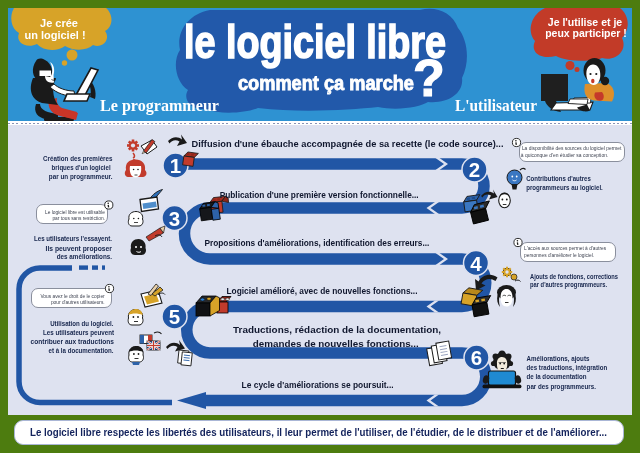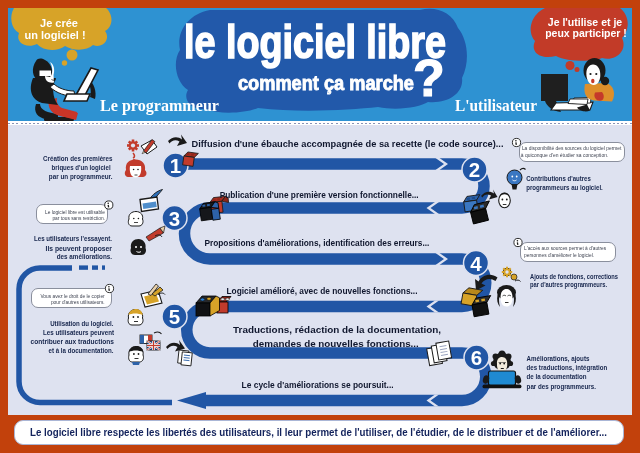--- a/index.html
+++ b/index.html
@@ -1,17 +1,17 @@
 <!DOCTYPE html>
 <html><head>
 <meta charset="utf-8">
 <style>
 html,body{margin:0;padding:0;}
 body{width:640px;height:453px;background:#fff;font-family:"Liberation Sans",sans-serif;overflow:hidden;}
-#page{position:relative;width:640px;height:453px;background:#c2410c;}
+#page{position:relative;width:640px;height:453px;background:#4d7c0f;}
 #band{position:absolute;left:8px;top:8px;width:624px;height:113px;background:#2e92d2;}
 #dots{position:absolute;left:8px;top:121px;width:624px;height:4px;background:#fff;}
 #dots:after{content:"";position:absolute;left:0;top:1.6px;width:624px;height:1.3px;
  background:repeating-linear-gradient(90deg,#8a93b5 0 2px,rgba(0,0,0,0) 2px 4.2px);}
 #bodybg{position:absolute;left:8px;top:125px;width:624px;height:290px;background:#dee2f0;}
 #botbox{position:absolute;left:14px;top:420px;width:610px;height:25px;background:#fff;
  border:1.5px solid #aab6d6;border-radius:9px;box-sizing:border-box;}
 svg{position:absolute;left:0;top:0;}
 .ibox{position:absolute;background:#fff;border:1px solid #8a8f9d;border-radius:7px;
  font-size:5.8px;font-weight:normal;color:#3a3f4d;text-align:center;line-height:7px;box-sizing:border-box;}

